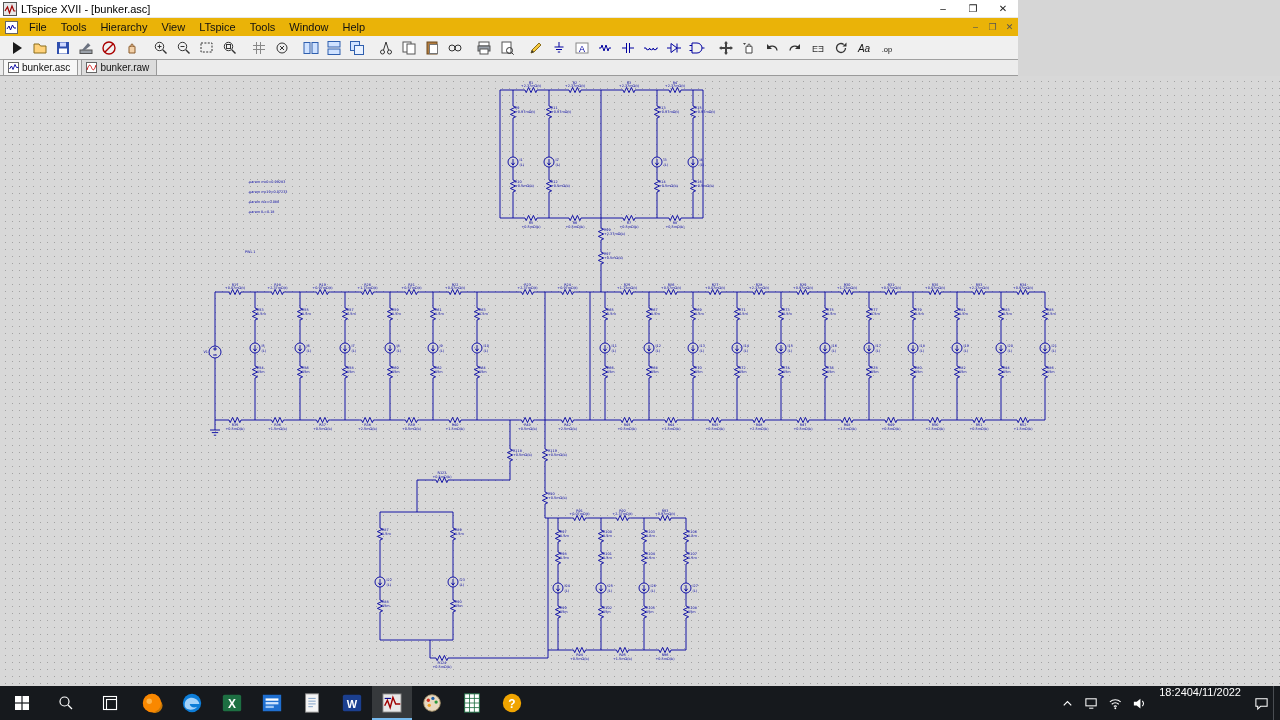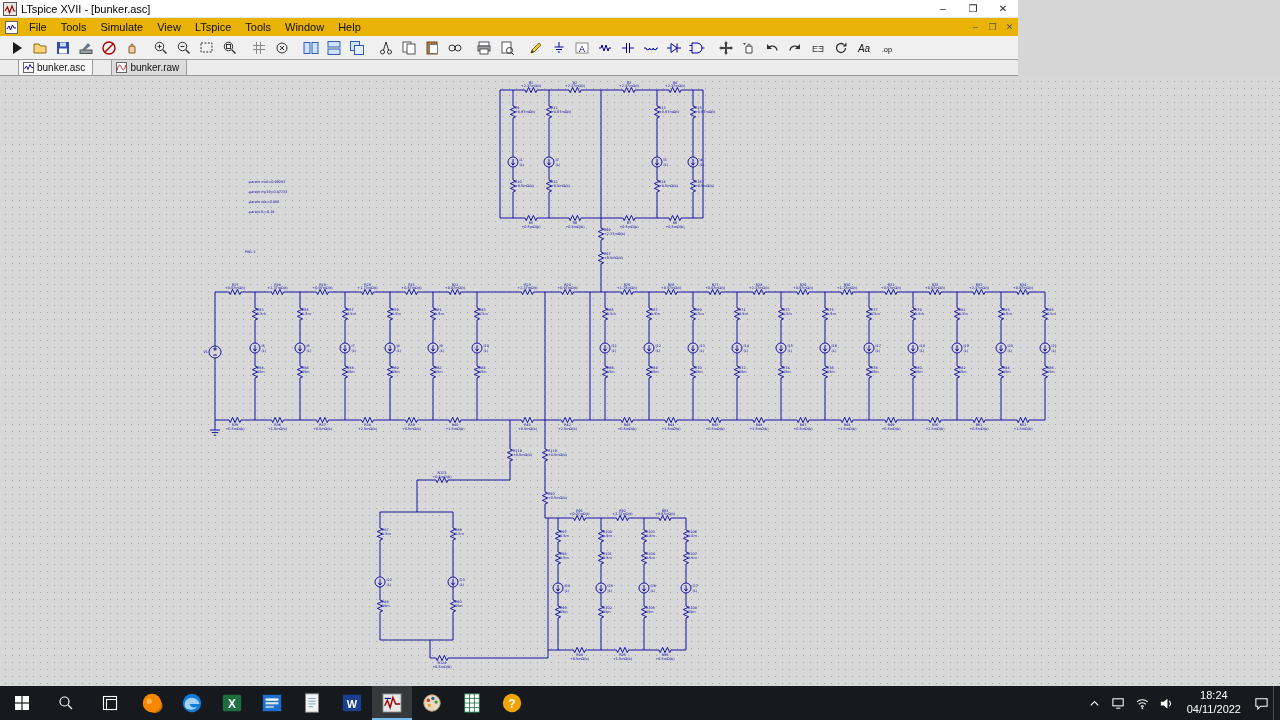--- a/index.html
+++ b/index.html
@@ -29,21 +29,21 @@
   .tb{width:21px;height:21px;display:flex;align-items:center;justify-content:center;
     border:1px solid transparent}
   .tb svg{width:16px;height:16px}
   .sep{width:6px;height:21px}
 
   
   .tabbar{height:16px;background:#ececec;display:flex;align-items:flex-end;
     border-bottom:1px solid #9a9a9a;box-sizing:border-box}
   .tab{height:15px;display:flex;align-items:center;font-size:10px;color:#111;
     padding:0 7px 0 4px;border:1px solid #9a9a9a;border-bottom:none;background:#dcdcdc;
-    margin-left:18px;gap:3px}
+    margin-left:3px;gap:3px}
   .tab.active{background:#f7f7f7}
   .tab svg{width:11px;height:11px}
 
   
   .canvas{position:relative;width:1280px;height:610px;background-color:#d8d8d8;
     background-image:radial-gradient(#a2a2a2 0.6px, transparent 0.75px);
     background-size:7px 7px;background-position:2px 2px;overflow:hidden}
   .canvas svg{position:absolute;left:0;top:0;
     font-family:"DejaVu Sans",sans-serif}
 
@@ -51,21 +51,21 @@
   .taskbar{position:absolute;left:0;bottom:0;width:1280px;height:34px;background:#16191d;
     display:flex;align-items:stretch;color:#fff;z-index:5}
   .tk-btn{width:44px;display:flex;align-items:center;justify-content:center}
   .tk-btn svg{width:16px;height:16px}
   .app-btn{width:40px;display:flex;align-items:center;justify-content:center}
   .app-btn svg{width:22px;height:22px}
   .app-btn.active{background:rgba(255,255,255,.14);box-shadow:inset 0 -2px 0 #76b9ed}
   .tray{margin-left:auto;display:flex;align-items:stretch}
   .tray-ico{width:24px;display:flex;align-items:center;justify-content:center}
   .tray-ico svg{width:15px;height:15px}
-  .clock{display:flex;flex-direction:column;justify-content:center;text-align:center;
+  .clock{display:flex;justify-content:center;text-align:center;
     font-size:11px;line-height:1.25;padding:0 8px}
   .show-desktop{width:6px;border-left:1px solid #4a4e53}
 </style>
 </head>
 <body>
 
 <div id="app">
 
   <div class="titlebar">
     <span class="app-ico">
@@ -85,21 +85,21 @@
   <div class="menubar">
     <span class="doc-ico">
       <svg viewBox="0 0 13 13">
           <rect x="0.5" y="0.5" width="12" height="12" fill="#fff" stroke="#666"></rect>
           <path d="M2 8l2-3 1.5 4 2-5 1.5 3h2" stroke="#0000a0" fill="none" stroke-width="1"></path>
         </svg>
     </span>
     <div id="menu-items" style="display:flex">
         <div class="menu-item">File</div>
         <div class="menu-item">Tools</div>
-        <div class="menu-item">Simulate</div>
+        <div class="menu-item">Hierarchy</div>
         <div class="menu-item">View</div>
         <div class="menu-item">LTspice</div>
         <div class="menu-item">Tools</div>
         <div class="menu-item">Window</div>
         <div class="menu-item">Help</div>
       </div>
     <div class="child-btns">
       <div class="child-btn">–</div>
       <div class="child-btn">❐</div>
       <div class="child-btn">✕</div>

